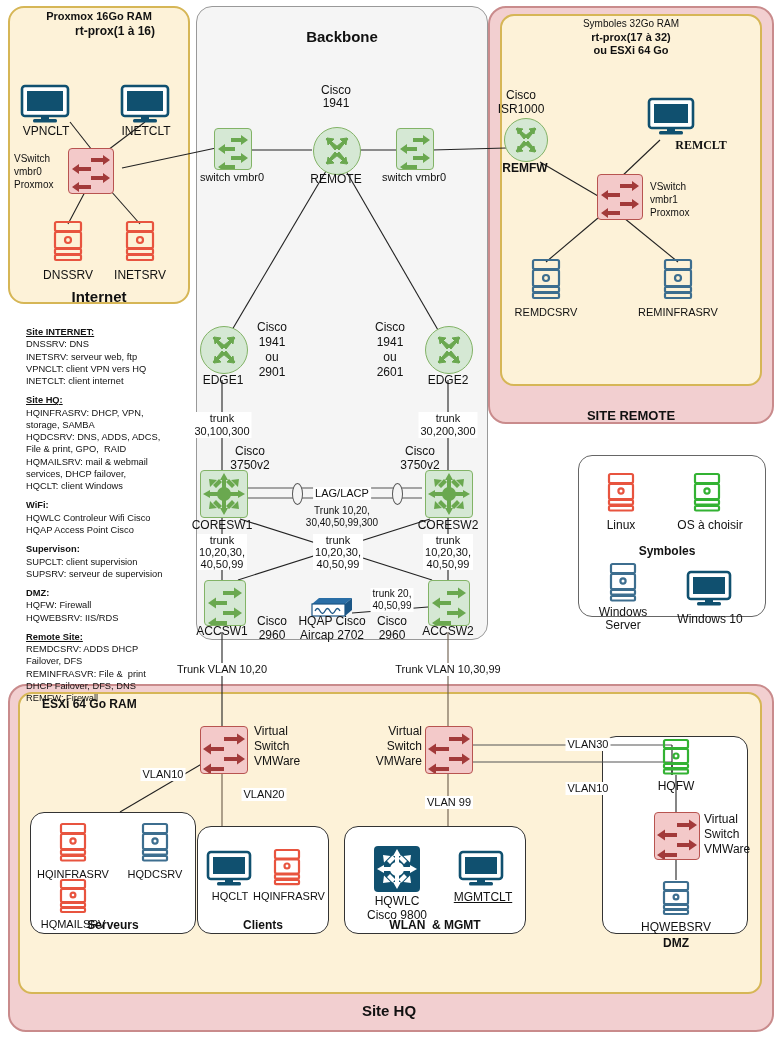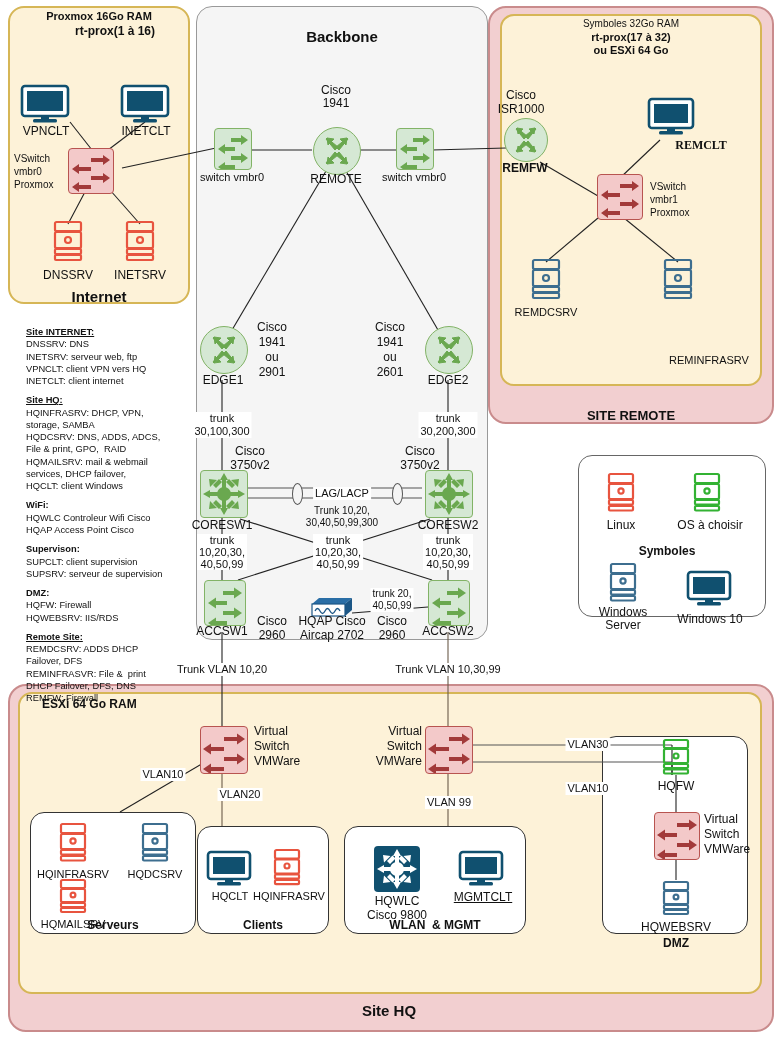--- a/index.html
+++ b/index.html
@@ -427,21 +427,21 @@
     <svg width="32" height="46" viewBox="0 0 32 46">
         <g fill="none" stroke="#3d6e8f" stroke-width="2.2">
           <rect x="3" y="2" width="26" height="9" rx="1.5"></rect>
           <rect x="3" y="12" width="26" height="16" rx="1.5"></rect>
           <circle cx="16" cy="20" r="3"></circle>
           <rect x="3" y="29" width="26" height="5" rx="1"></rect>
           <rect x="3" y="35" width="26" height="5" rx="1"></rect>
         </g>
       </svg>
   </div>
-  <div class="t ctr f11" style="left:709px;top:306px;margin-top:48px;">REMINFRASRV</div>
+  <div class="t ctr f11" style="left:678px;top:306px;">REMINFRASRV</div>
 
   <div class="icon" style="left:606px;top:472px;">
     <svg width="30" height="44" viewBox="0 0 30 44">
         <g fill="none" stroke="#e8543f" stroke-width="2.2">
           <rect x="3" y="2" width="24" height="9" rx="1.5"></rect>
           <rect x="3" y="12" width="24" height="15" rx="1.5"></rect>
           <circle cx="15" cy="19" r="2.6"></circle>
           <rect x="3" y="28" width="24" height="4.5" rx="1"></rect>
           <rect x="3" y="34" width="24" height="4.5" rx="1"></rect>
         </g>
@@ -513,21 +513,21 @@
       <path d="M23 30 h13 v-3.5 l8 5.5 -8 5.5 v-3.5 h-13 z"></path>
       <path d="M23 40 h-13 v-3.5 l-8 5.5 8 5.5 v-3.5 h13 z"></path>
     </g>
       </svg>
   </div>
   <div class="t f12" style="left:368px;top:724px;line-height:15px;text-align:right;width:54px;"><span style="white-space:pre-line;">Virtual
 Switch
 VMWare</span></div>
 
   <div class="t ctr f11 chip" style="left:163px;top:768px;">VLAN10</div>
-  <div class="t ctr f11 chip" style="left:240px;top:788px;">VLAN20</div>
+  <div class="t ctr f11 chip" style="left:264px;top:788px;">VLAN20</div>
   <div class="t ctr f11 chip" style="left:449px;top:796px;">VLAN 99</div>
   <div class="t ctr f11 chip" style="left:588px;top:738px;">VLAN30</div>
   <div class="t ctr f11 chip" style="left:588px;top:782px;">VLAN10</div>
 
   <div class="icon" style="left:58px;top:822px;">
     <svg width="30" height="44" viewBox="0 0 30 44">
         <g fill="none" stroke="#e8543f" stroke-width="2.2">
           <rect x="3" y="2" width="24" height="9" rx="1.5"></rect>
           <rect x="3" y="12" width="24" height="15" rx="1.5"></rect>
           <circle cx="15" cy="19" r="2.6"></circle>

